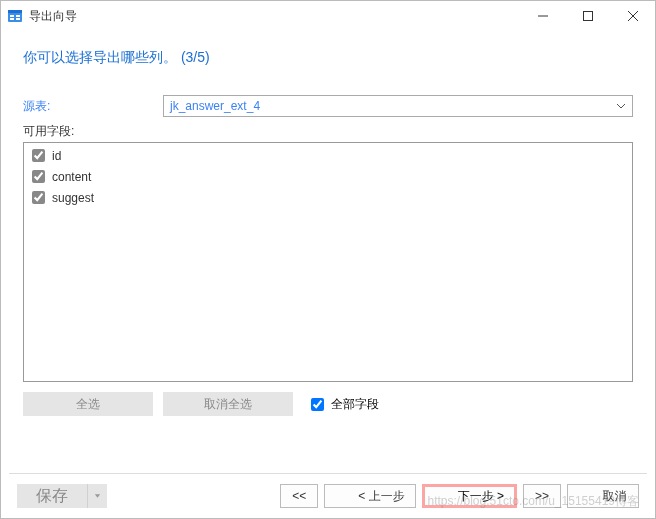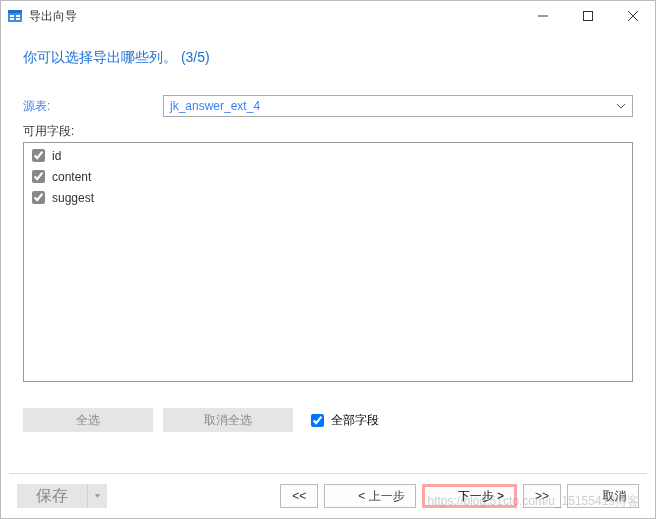--- a/index.html
+++ b/index.html
@@ -10,21 +10,21 @@
   .title-text { font-size: 12px; color: #333; flex: 1; }
   .win-controls { display: flex; height: 100%; }
   .win-btn { width: 45px; height: 30px; display: flex; align-items: center; justify-content: center; color: #333; }
   .subtitle { padding: 18px 20px 28px 22px; color: #1a6fd4; font-size: 14px; }
   .content { padding: 0 22px; }
   .row { display: flex; align-items: center; margin-bottom: 6px; font-size: 12px; color: #3b82f6; }
   .row-label { width: 140px; }
   .select { flex: 1; height: 22px; border: 1px solid #aaa; background: #fff; display: flex; align-items: center; padding: 0 6px; font-size: 12px; position: relative; }
   .select-caret { position: absolute; right: 6px; top: 4px; }
   .field-label { font-size: 12px; color: #333; margin-bottom: 2px; }
-  .field-box { border: 1px solid #999; height: 240px; background: #fff; padding: 2px; margin-bottom: 26px; overflow: auto; }
+  .field-box { border: 1px solid #999; height: 240px; background: #fff; padding: 2px; margin-bottom: 10px; overflow: auto; }
   .field-item { display: flex; align-items: center; gap: 4px; font-size: 12px; color: #333; padding: 1px 2px; }
   .field-item input[type=checkbox] { width: 13px; height: 13px; accent-color: #888; }
   .mid-buttons { display: flex; align-items: center; gap: 10px; font-size: 12px; }
   .flat-btn { min-width: 130px; height: 24px; background: #e5e5e5; color: #888; display: flex; align-items: center; justify-content: center; border: none; font-size: 12px; }
   .check-all { display: flex; align-items: center; gap: 4px; font-size: 12px; margin-left: 4px; }
   .check-all input { width: 13px; height: 13px; }
   .divider { position: absolute; left: 8px; right: 8px; bottom: 44px; border-top: 1px solid #ddd; }
   .footer { position: absolute; bottom: 10px; left: 0; right: 0; display: flex; align-items: center; padding: 0 16px; }
   .save-group { display: flex; }
   .save-btn { width: 70px; height: 24px; background: #e5e5e5; color: #888; border: none; font-size: 16px; display: flex; align-items: center; justify-content: center; }

